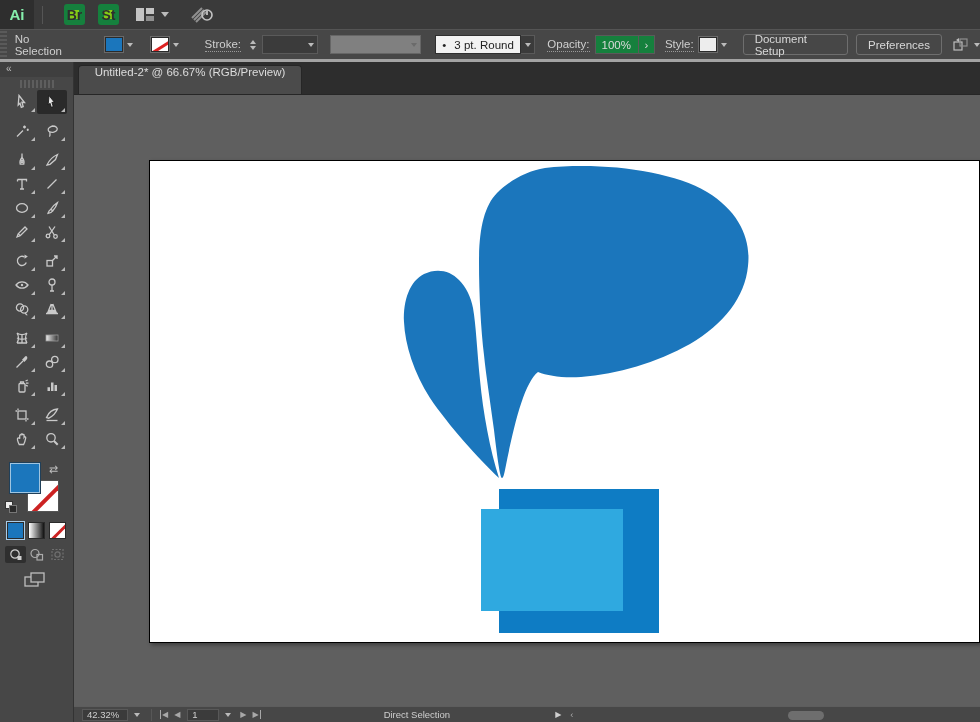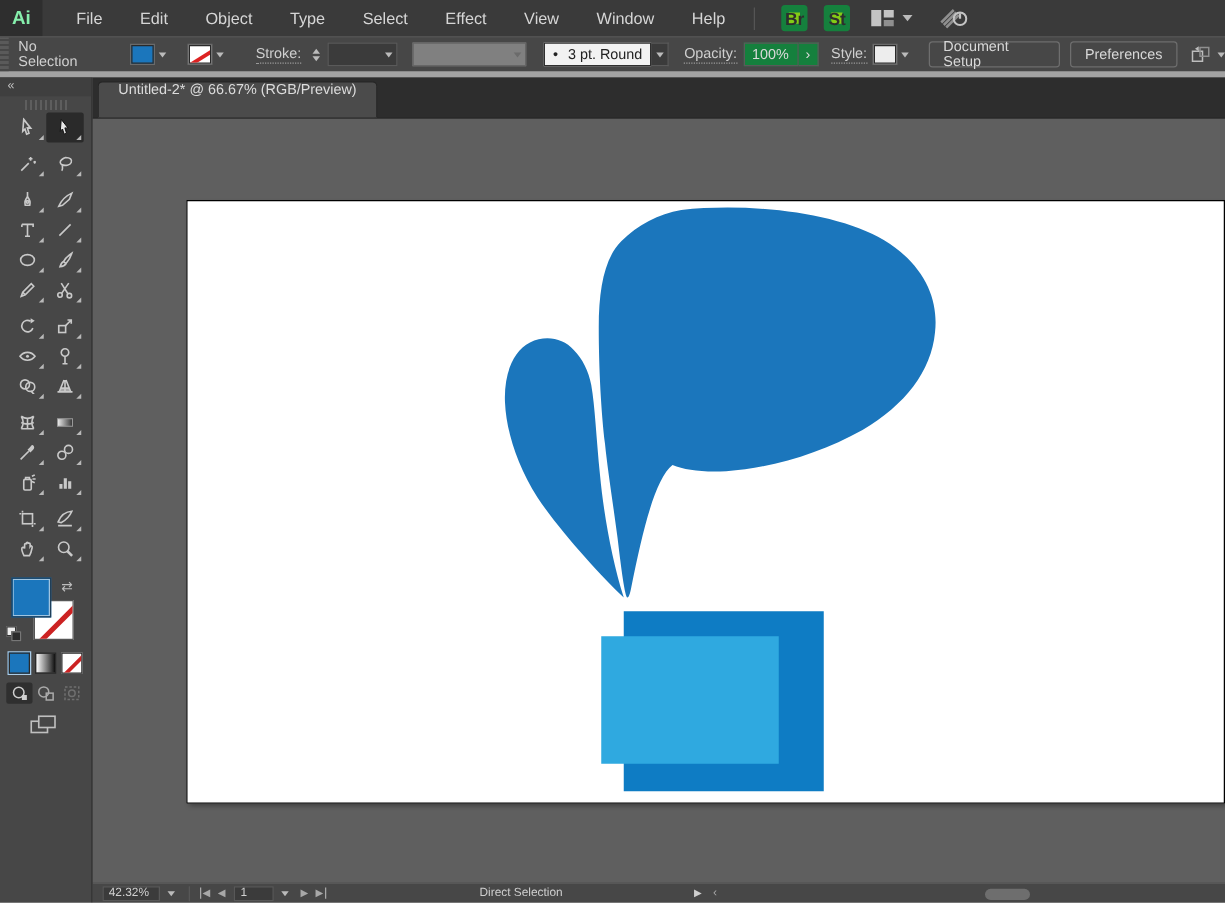--- a/index.html
+++ b/index.html
@@ -18,21 +18,21 @@
   .sq-btn { width:21px; height:21px; margin-left:13px; background:#84cc16; color:#2E2E2E;
             border-radius:3px; font-size:14px; font-weight:bold; display:flex; align-items:center;
             justify-content:center; border:6px solid #15803d; }
   .ws-icon { display:flex; align-items:center; margin-left:16px; }
   .chev { width:0; height:0; border-left:4px solid transparent; border-right:4px solid transparent;
           border-top:5px solid #BBB; display:inline-block; }
   .chev.sm { border-left-width:3px; border-right-width:3px; border-top-width:4px; }
 
   
   .controlbar { position:absolute; left:0; top:29px; width:980px; height:33px; background:#474747;
-                border-top:1px solid #545454; border-bottom:5px solid #a3a3a3;
+                border-top:1px solid #545454; border-bottom:3px solid #a3a3a3;
                 display:flex; align-items:center; color:#CFCFCF; font-size:11.5px; }
   .grip-v { width:7px; height:100%; background:repeating-linear-gradient(0deg,#474747 0 2px,#5a5a5a 2px 4px); }
   .label-dot { border-bottom:1px dotted #9a9a9a; padding-bottom:1px; }
   .swatch { width:18px; height:15px; border:1px solid #2a2a2a; box-shadow:0 0 0 1px #6a6a6a; }
   .none-swatch { background:#FFF; position:relative; overflow:hidden; }
   .none-swatch::after { content:""; position:absolute; left:-3px; top:6px; width:30px; height:2.5px;
                         background:#D22; transform:rotate(-32deg); }
   .mini-chev-btn { width:14px; height:17px; display:flex; align-items:center; justify-content:center; }
   .stepper { width:13px; height:18px; display:flex; flex-direction:column; align-items:center;
              justify-content:center; gap:2px; }
@@ -115,31 +115,20 @@
   .sb-thumb { position:absolute; left:714px; top:4px; width:36px; height:9px; background:#6E6E6E;
               border-radius:5px; }
 </style>
 </head>
 <body>
 
 <div class="win">
 
   <div class="menubar">
     <div class="ai-logo">Ai</div>
-    <div class="menu-items" id="menu-items">
-        <span>File</span>
-        <span>Edit</span>
-        <span>Object</span>
-        <span>Type</span>
-        <span>Select</span>
-        <span>Effect</span>
-        <span>View</span>
-        <span>Window</span>
-        <span>Help</span>
-      </div>
     <div class="mb-sep"></div>
     <div class="sq-btn">Br</div>
     <div class="sq-btn">St</div>
     <div class="ws-icon">
       <svg width="20" height="15" viewBox="0 0 20 15">
         <rect x="1" y="1" width="8" height="13" fill="#C4C4C4"></rect>
         <rect x="11" y="1" width="8" height="6" fill="#C4C4C4"></rect>
         <rect x="11" y="9" width="8" height="5" fill="#8F8F8F"></rect>
       </svg>
       <span class="chev" style="margin-left:6px"></span>

